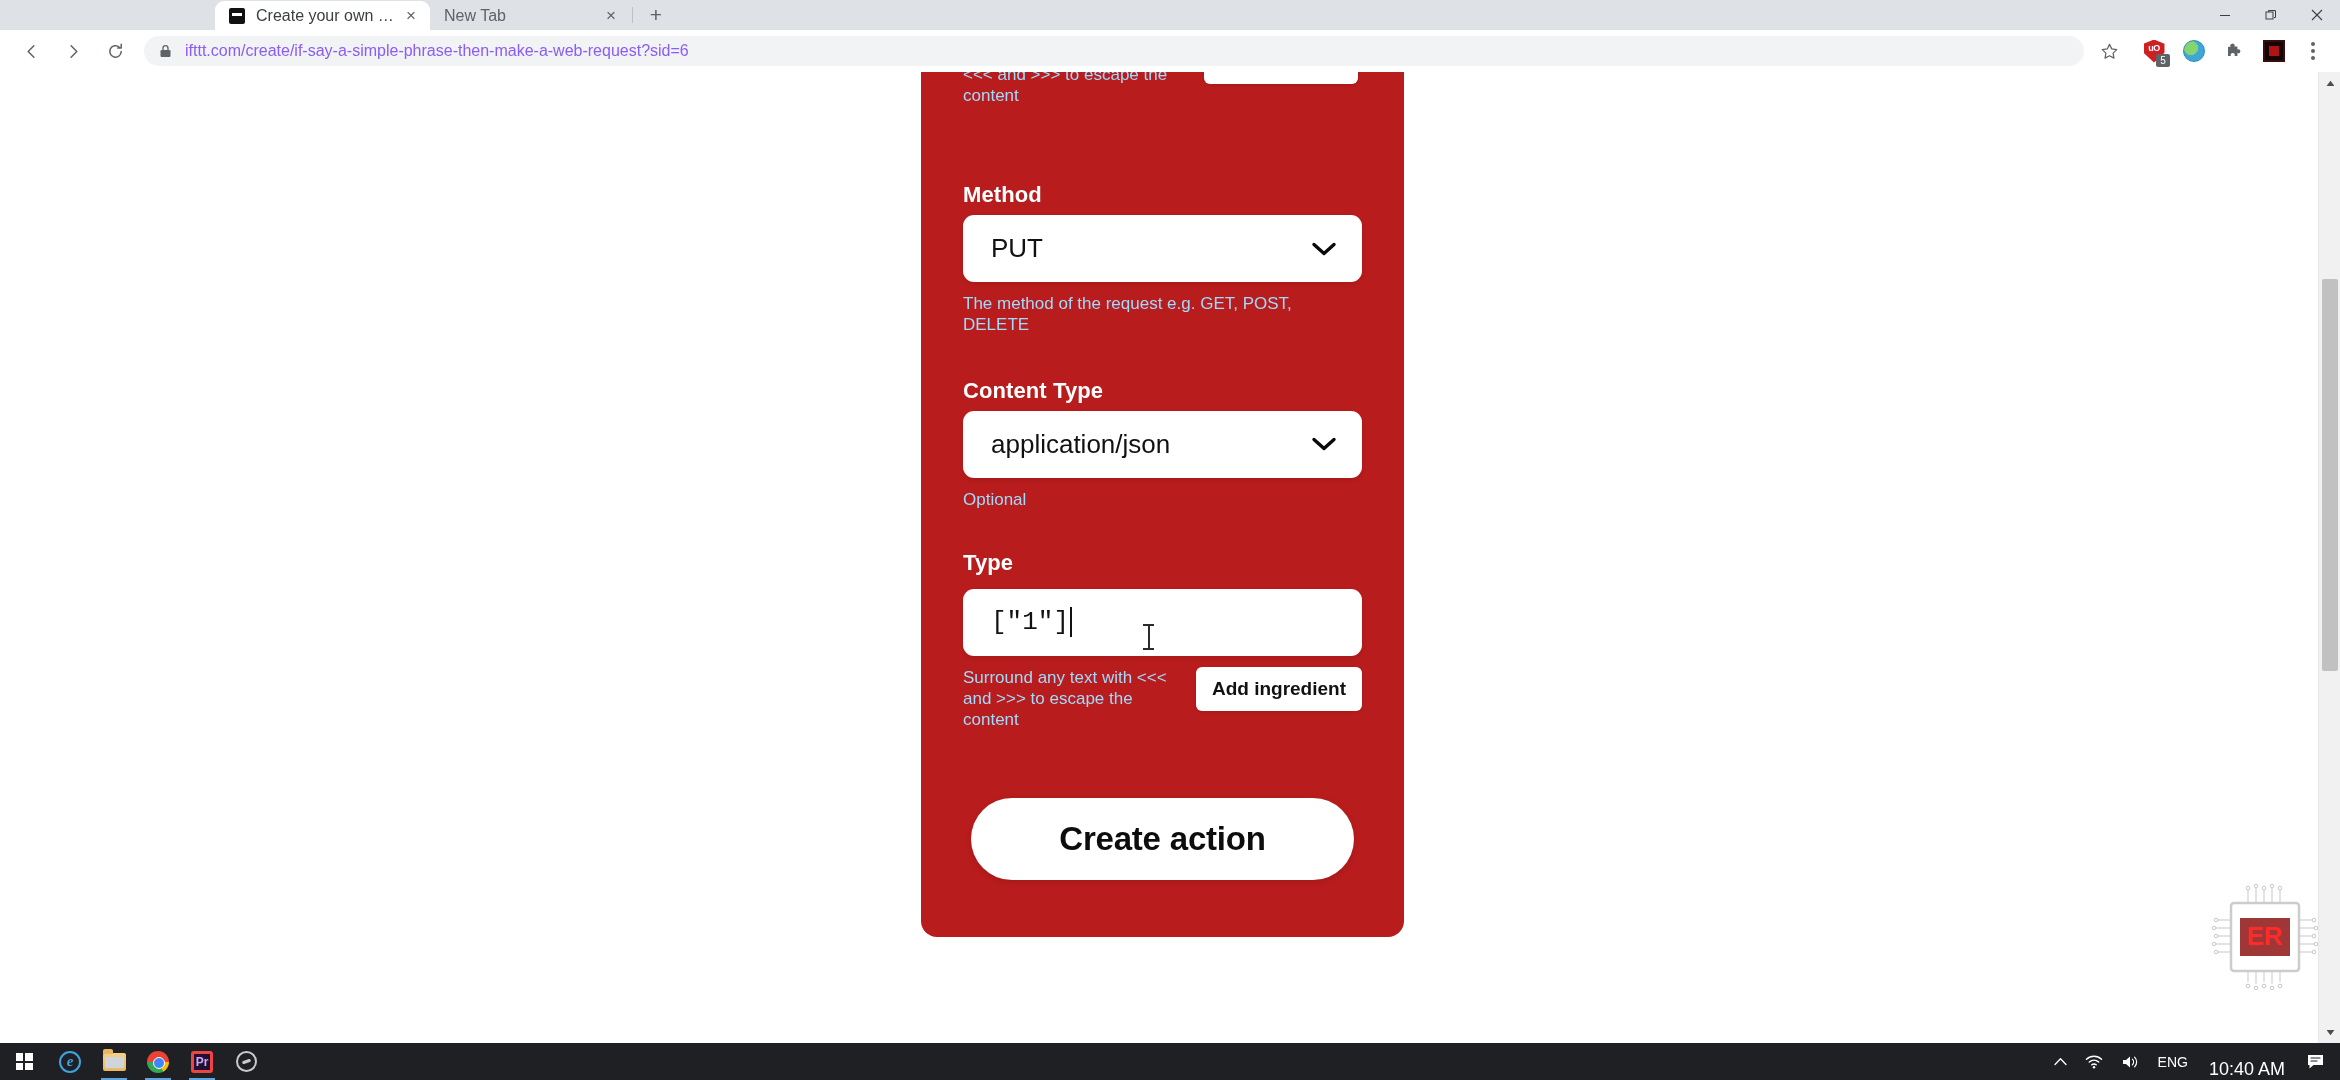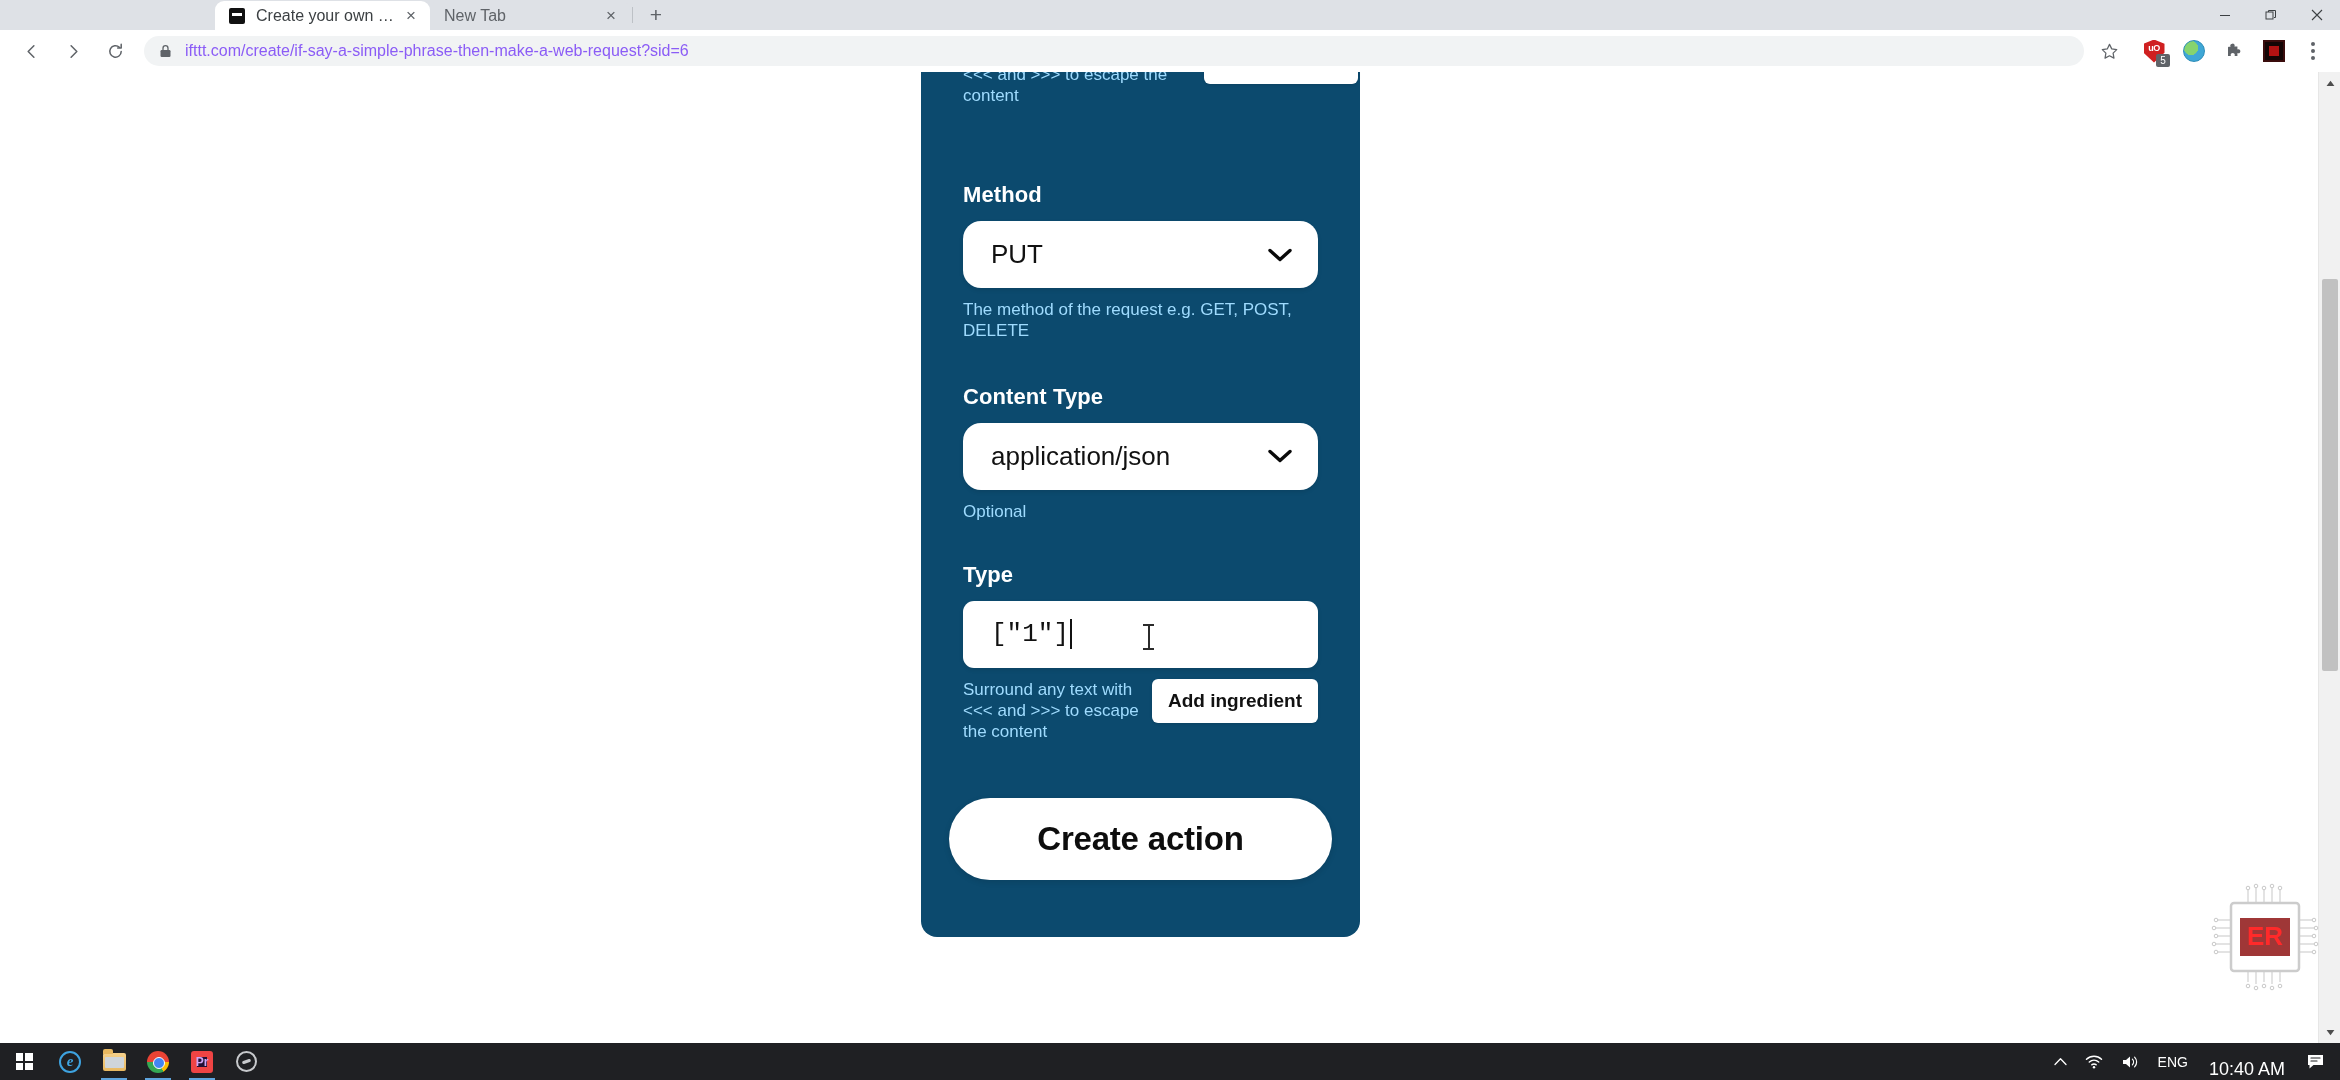--- a/index.html
+++ b/index.html
@@ -261,40 +261,40 @@
     height: 392px;
     background: #c1c1c1;
     border-radius: 2px;
   }
 
   
   .card {
     position: absolute;
     left: 921px;
     top: 0;
-    width: 439px;
+    width: 483px;
     height: 865px;
-    background: #0c4a6e;
+    background: #b91c1c;
     border-radius: 0 0 16px 16px;
   }
 
   .field { padding: 0 42px; }
 
   .fld-label {
     font-size: 22px;
     font-weight: bold;
     color: #ffffff;
     letter-spacing: 0.1px;
   }
 
   .select-box {
-    margin-top: 13px;
+    margin-top: 7px;
     height: 67px;
     background: #ffffff;
-    border-radius: 18px;
+    border-radius: 11px;
     display: flex;
     align-items: center;
     padding: 0 24px 0 28px;
     box-shadow: 0 2px 4px rgba(0,0,0,0.10);
   }
   .select-value {
     flex: 1 1 auto;
     font-size: 26px;
     color: #111111;
     font-weight: 500;
@@ -518,21 +518,21 @@
     content: "";
     position: absolute;
     left: 6px; top: 6px;
     width: 10px; height: 10px;
     border-radius: 50%;
     background: #4285f4;
     border: 1.5px solid #fff;
   }
   .pr-icon {
     width: 22px; height: 22px;
-    border: 6px solid #ef4444;
+    border: 3px solid #ef4444;
     border-radius: 3px;
     background: #221033;
     color: #cfa6f5;
     font-size: 12px;
     font-weight: bold;
     display: flex; align-items: center; justify-content: center;
     font-family: "Liberation Sans", sans-serif;
   }
   .circle-icon {
     width: 21px; height: 21px;

